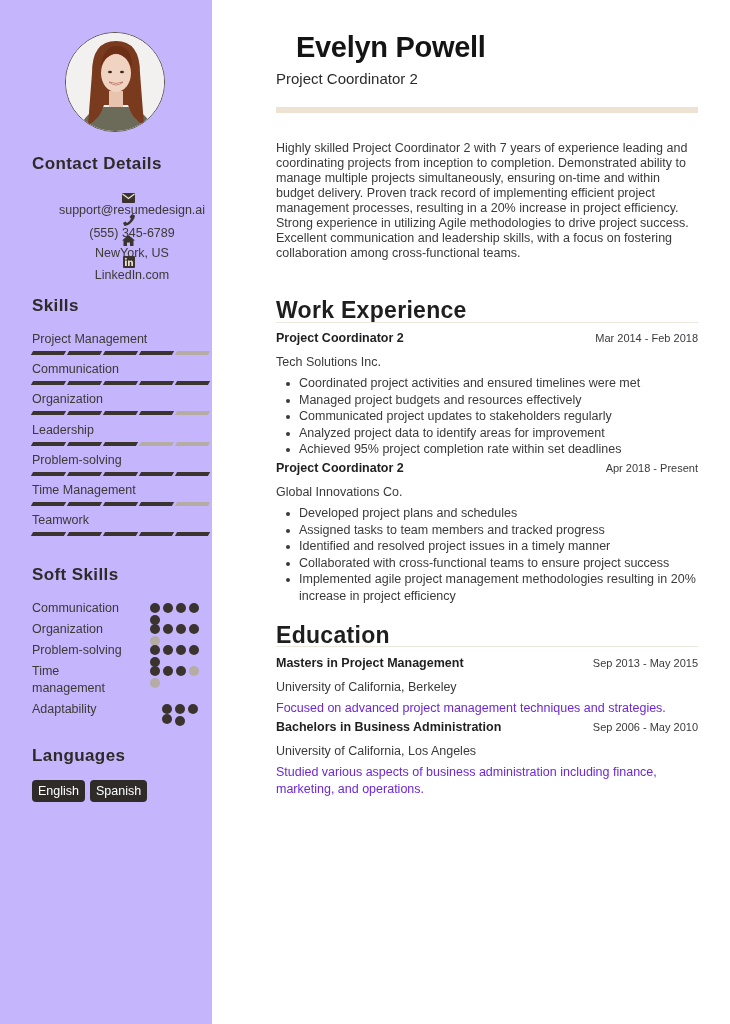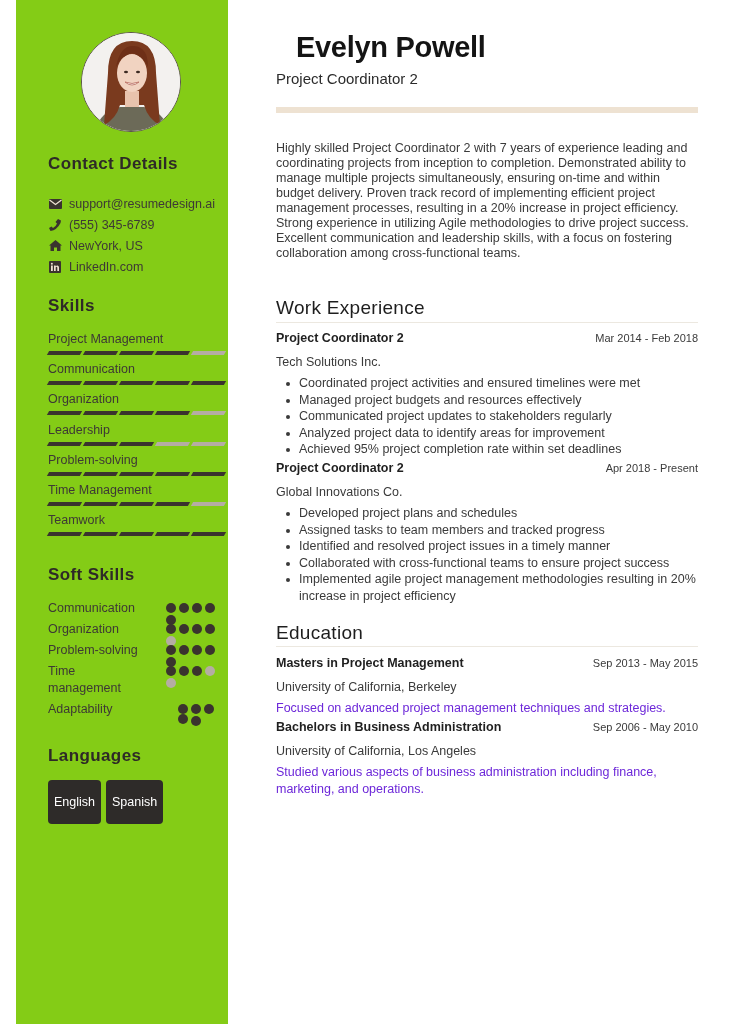--- a/index.html
+++ b/index.html
@@ -1,22 +1,21 @@
 <!DOCTYPE html>
 <html><head>
 <meta charset="utf-8">
 <style>
   * { box-sizing: border-box; margin: 0; padding: 0; }
   html, body { width: 730px; height: 1024px; background: #ffffff; overflow: hidden; }
   body { font-family: "Liberation Sans", "DejaVu Sans", sans-serif; color: #2b2b2b; position: relative; }
 
   .sidebar {
     position: absolute; left: 0; top: 0; width: 212px; height: 1024px;
-    background: #84cc16;
-    margin-left: 16px;
+    background: #c4b5fd;
   }
   .main {
     position: absolute; left: 244px; top: 0; width: 486px; height: 1024px;
     background: #ffffff;
   }
 
   
   .avatar {
     position: absolute; left: 65px; top: 32px; width: 100px; height: 100px;
     border-radius: 50%; border: 1.5px solid #5a524b; overflow: hidden;
@@ -24,21 +23,21 @@
   }
   .avatar svg { display: block; }
 
   .side-heading {
     position: absolute; left: 32px; font-size: 17px; font-weight: bold;
     color: #2e2a27; letter-spacing: 0.4px;
   }
 
   
   .contact-list { position: absolute; left: 32px; top: 193px; width: 200px; }
-  .contact-row { display: flex; align-items: center; height: 21px; }
+  .contact-row { display: flex; align-items: center; height: 21px; flex-direction: column; }
   .contact-icon { width: 14px; height: 14px; margin-right: 7px; display: flex; align-items: center; justify-content: center; }
   .contact-text { font-size: 12.5px; color: #3d3935; }
 
   
   .skills { position: absolute; left: 32px; top: 331px; width: 180px; }
   .skill-item { height: 30.2px; }
   .skill-name { font-size: 12.5px; color: #3d3935; line-height: 16px; }
   .skill-bars { display: flex; gap: 3px; margin-top: 4px; }
   .bar { width: 33px; height: 4px; transform: skewX(-30deg); background: #3a332e; }
   .bar.off { background: #b5ada3; }
@@ -47,31 +46,31 @@
   .soft { position: absolute; left: 32px; top: 600px; width: 180px; }
   .soft-row { display: flex; align-items: flex-start; }
   .soft-name { width: 118px; font-size: 12.5px; color: #3d3935; line-height: 16.5px; }
   .dots { width: 52px; display: flex; flex-wrap: wrap; gap: 0 0; margin-top: 3px; }
   .dot { width: 10px; height: 10px; border-radius: 50%; background: #3a332e; margin-right: 3px; margin-bottom: 0; }
   .dot.off { background: #b5ada3; }
 
   
   .langs { position: absolute; left: 32px; top: 780px; display: flex; gap: 5px; }
   .lang-chip {
-    background: #2e2b29; color: #ffffff; font-size: 12.5px; padding: 14px 6px;
+    background: #2e2b29; color: #ffffff; font-size: 12.5px; padding: 3px 6px;
     border-radius: 4px; line-height: 16px;
   }
 
   
   .name { position: absolute; left: 32px; top: 31px; font-size: 29px; font-weight: bold; color: #141414; letter-spacing: -0.3px; margin-left: 20px; }
   .title { position: absolute; left: 32px; top: 70px; font-size: 15px; color: #2b2b2b; }
   .top-rule { position: absolute; left: 32px; top: 107px; width: 422px; height: 6px; background: #EEE2D2; }
   .summary { position: absolute; left: 32px; top: 141px; width: 425px; font-size: 12.5px; line-height: 15px; color: #3a3a3a; }
 
-  .section-heading { position: absolute; left: 32px; font-size: 19px; font-weight: normal; color: #1e1e1e; letter-spacing: 0.3px; text-align: center; }
+  .section-heading { position: absolute; left: 32px; font-size: 23px; font-weight: bold; color: #1e1e1e; letter-spacing: 0.3px; text-align: center; }
   .section-rule { position: absolute; left: 32px; width: 422px; height: 1px; background: #ece8e0; }
 
   .entry { position: absolute; left: 32px; width: 422px; }
   .entry-head { display: flex; justify-content: space-between; align-items: baseline; }
   .entry-title { font-size: 12.5px; font-weight: bold; color: #1f1f1f; }
   .entry-date { font-size: 11px; color: #3a3a3a; }
   .entry-sub { font-size: 12.5px; color: #3a3a3a; margin-top: 10px; }
   .entry-bullets { list-style: none; margin-top: 6px; padding-left: 9px; }
   .entry-bullets li { font-size: 12.5px; color: #3a3a3a; line-height: 16.6px; padding-left: 14px; position: relative; }
   .entry-bullets li::before { content: ""; position: absolute; left: 1px; top: 7px; width: 4px; height: 4px; border-radius: 50%; background: #3a3a3a; }

